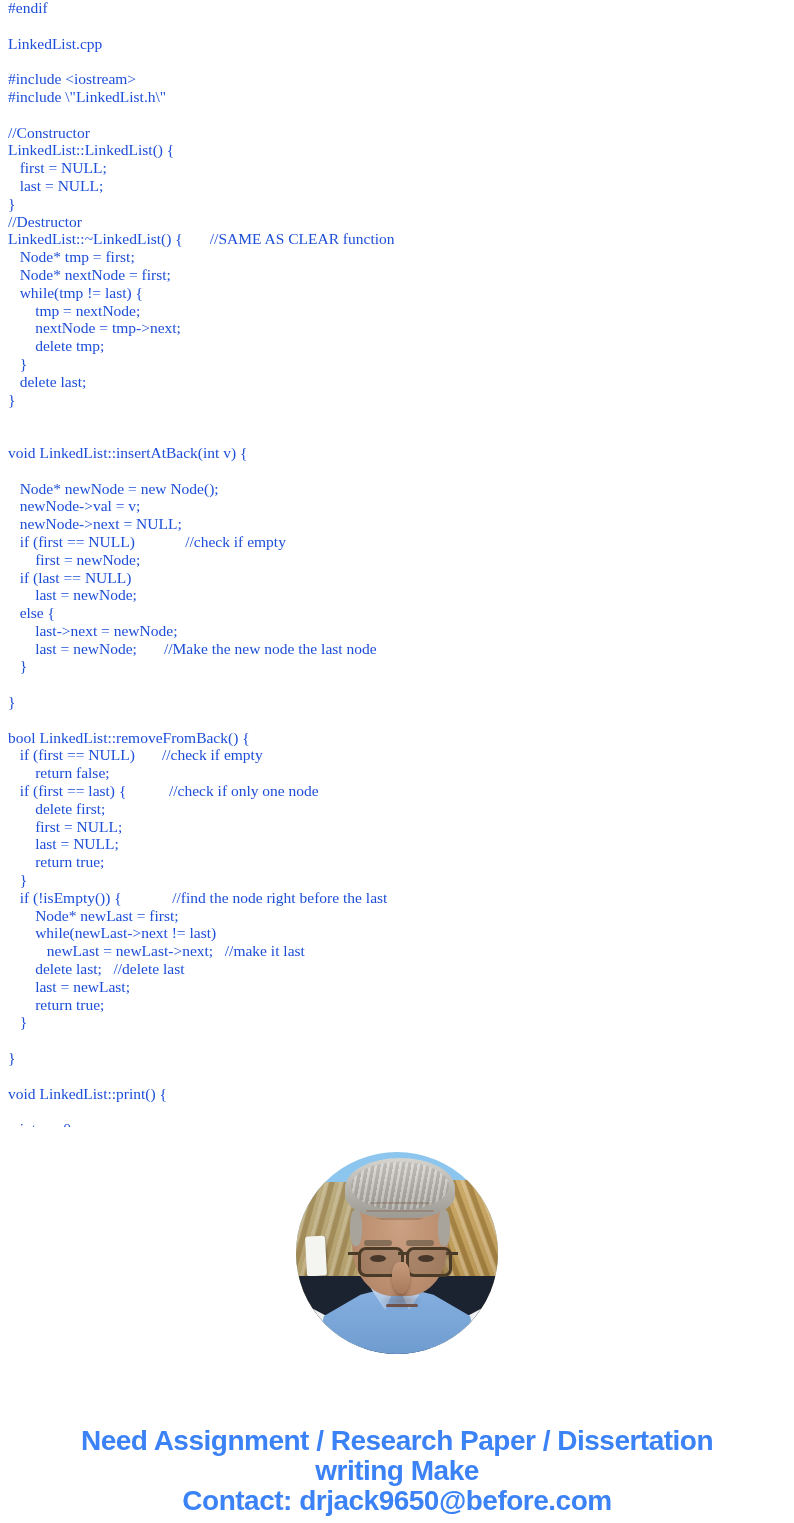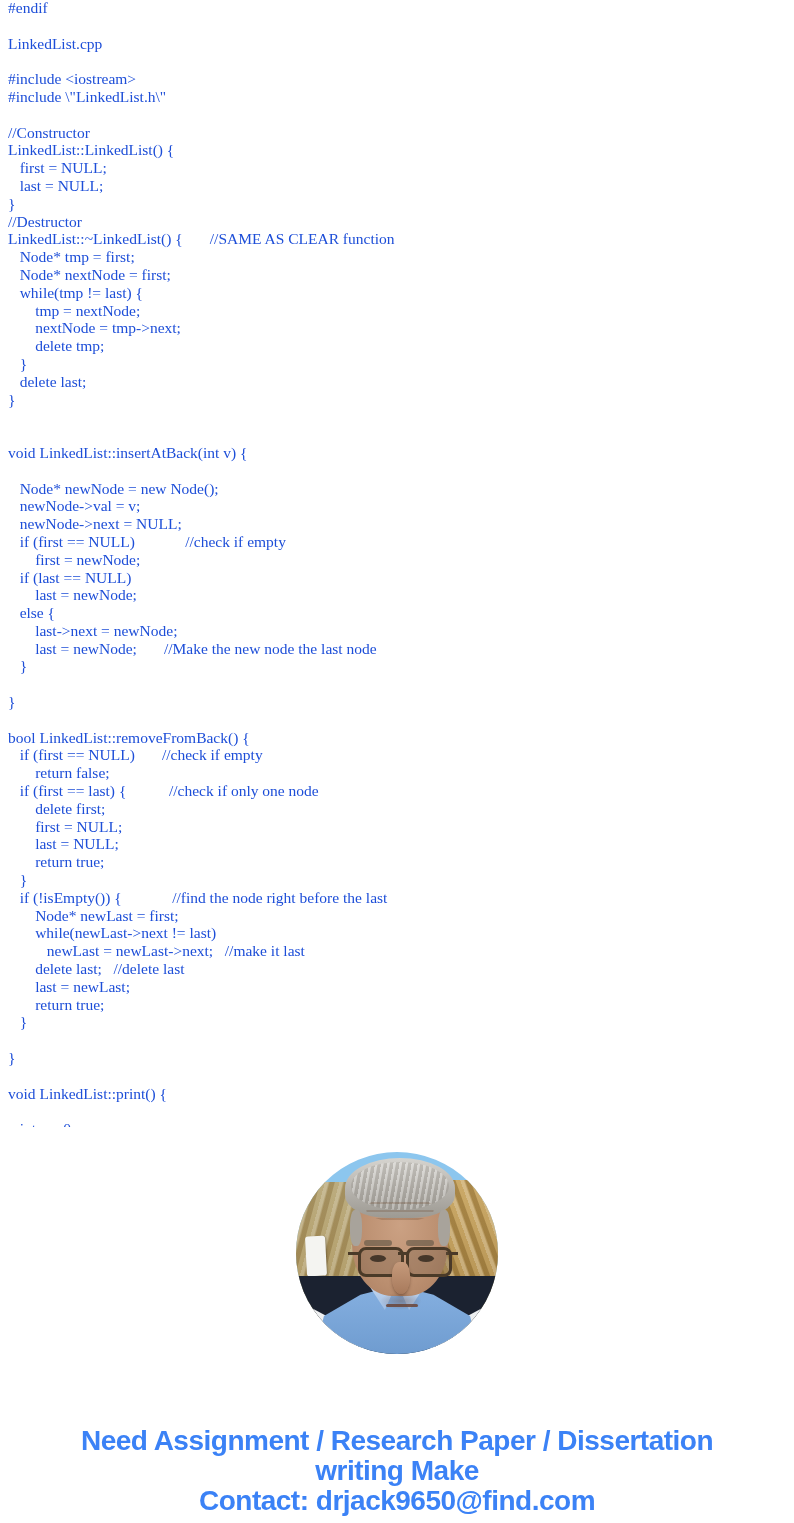--- a/index.html
+++ b/index.html
@@ -256,14 +256,14 @@
   <div class="eye-left"></div>
   <div class="eye-right"></div>
   <div class="nose"></div>
   <div class="mouth-shadow"></div>
   <div class="mouth"></div>
 </div>
 
 <div class="footer">
   <div>Need Assignment / Research Paper / Dissertation</div>
   <div>writing Make</div>
-  <div>Contact: drjack9650@find.com</div>
+  <div>Contact: drjack9650@before.com</div>
 </div>
 
 </body></html>

